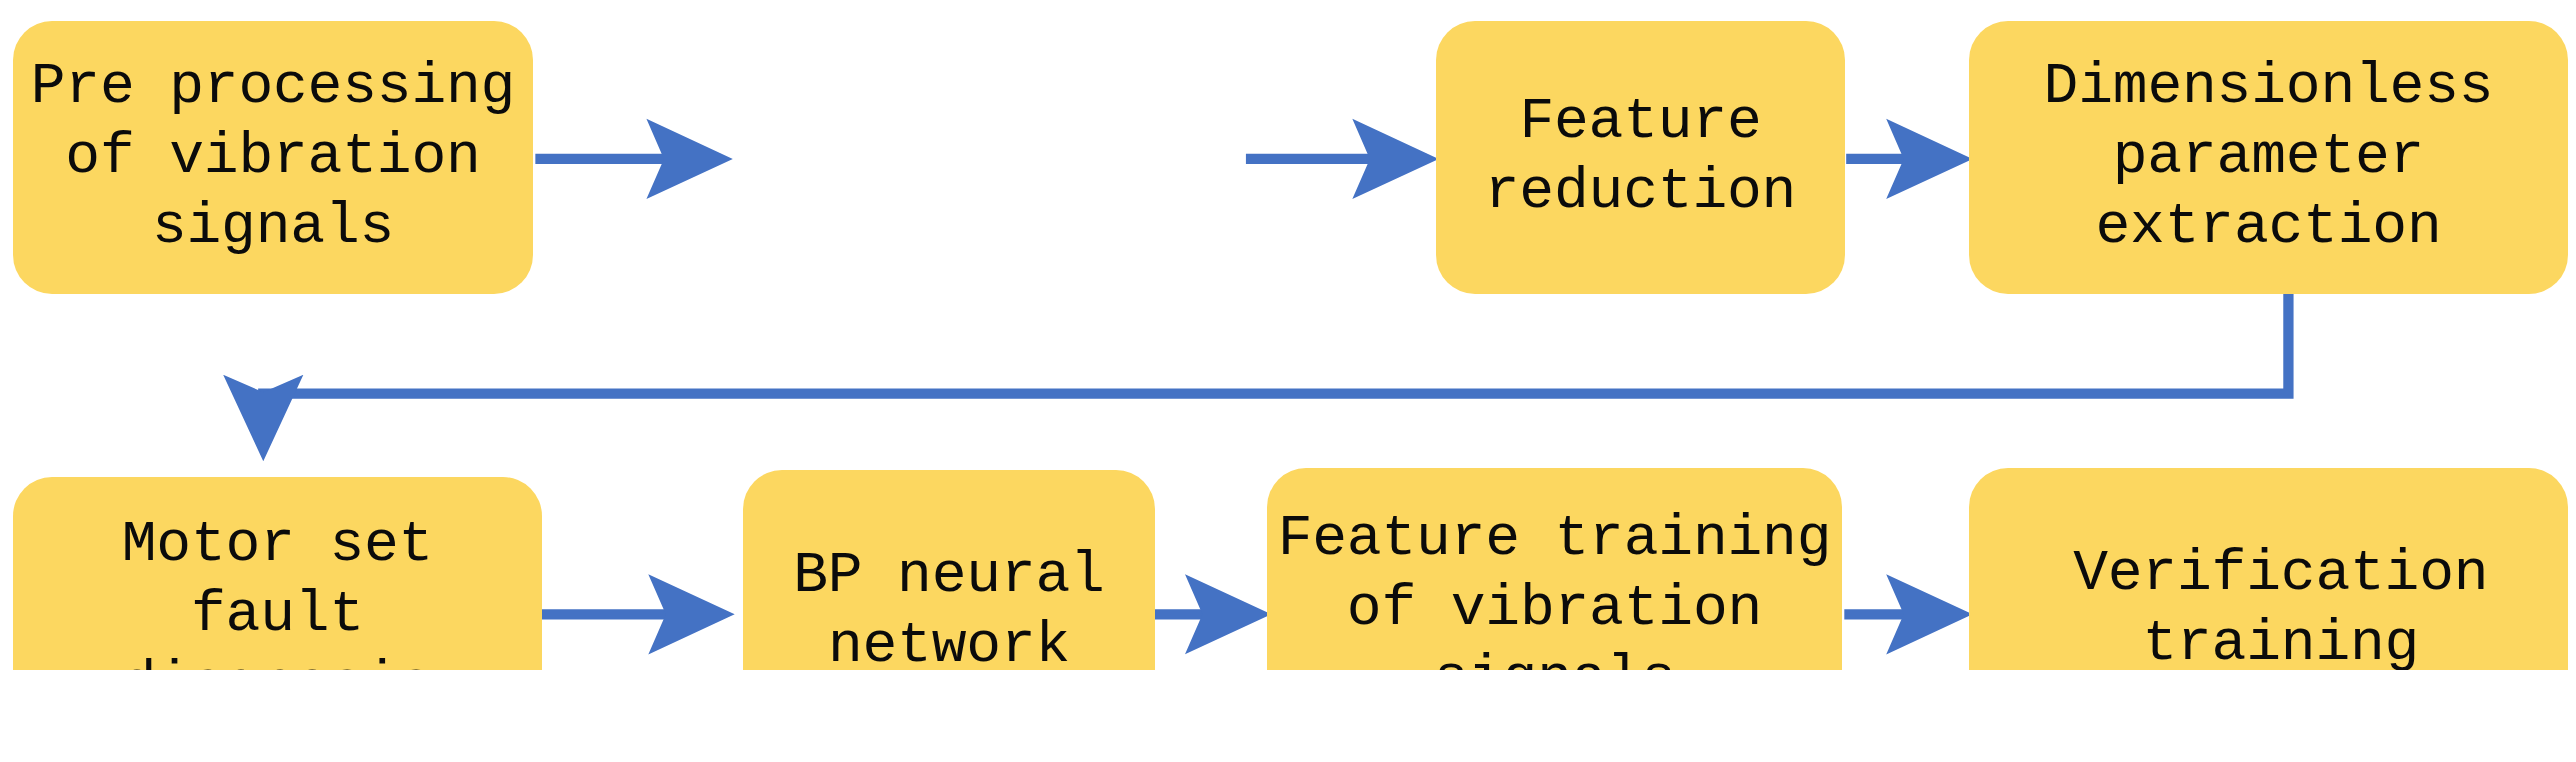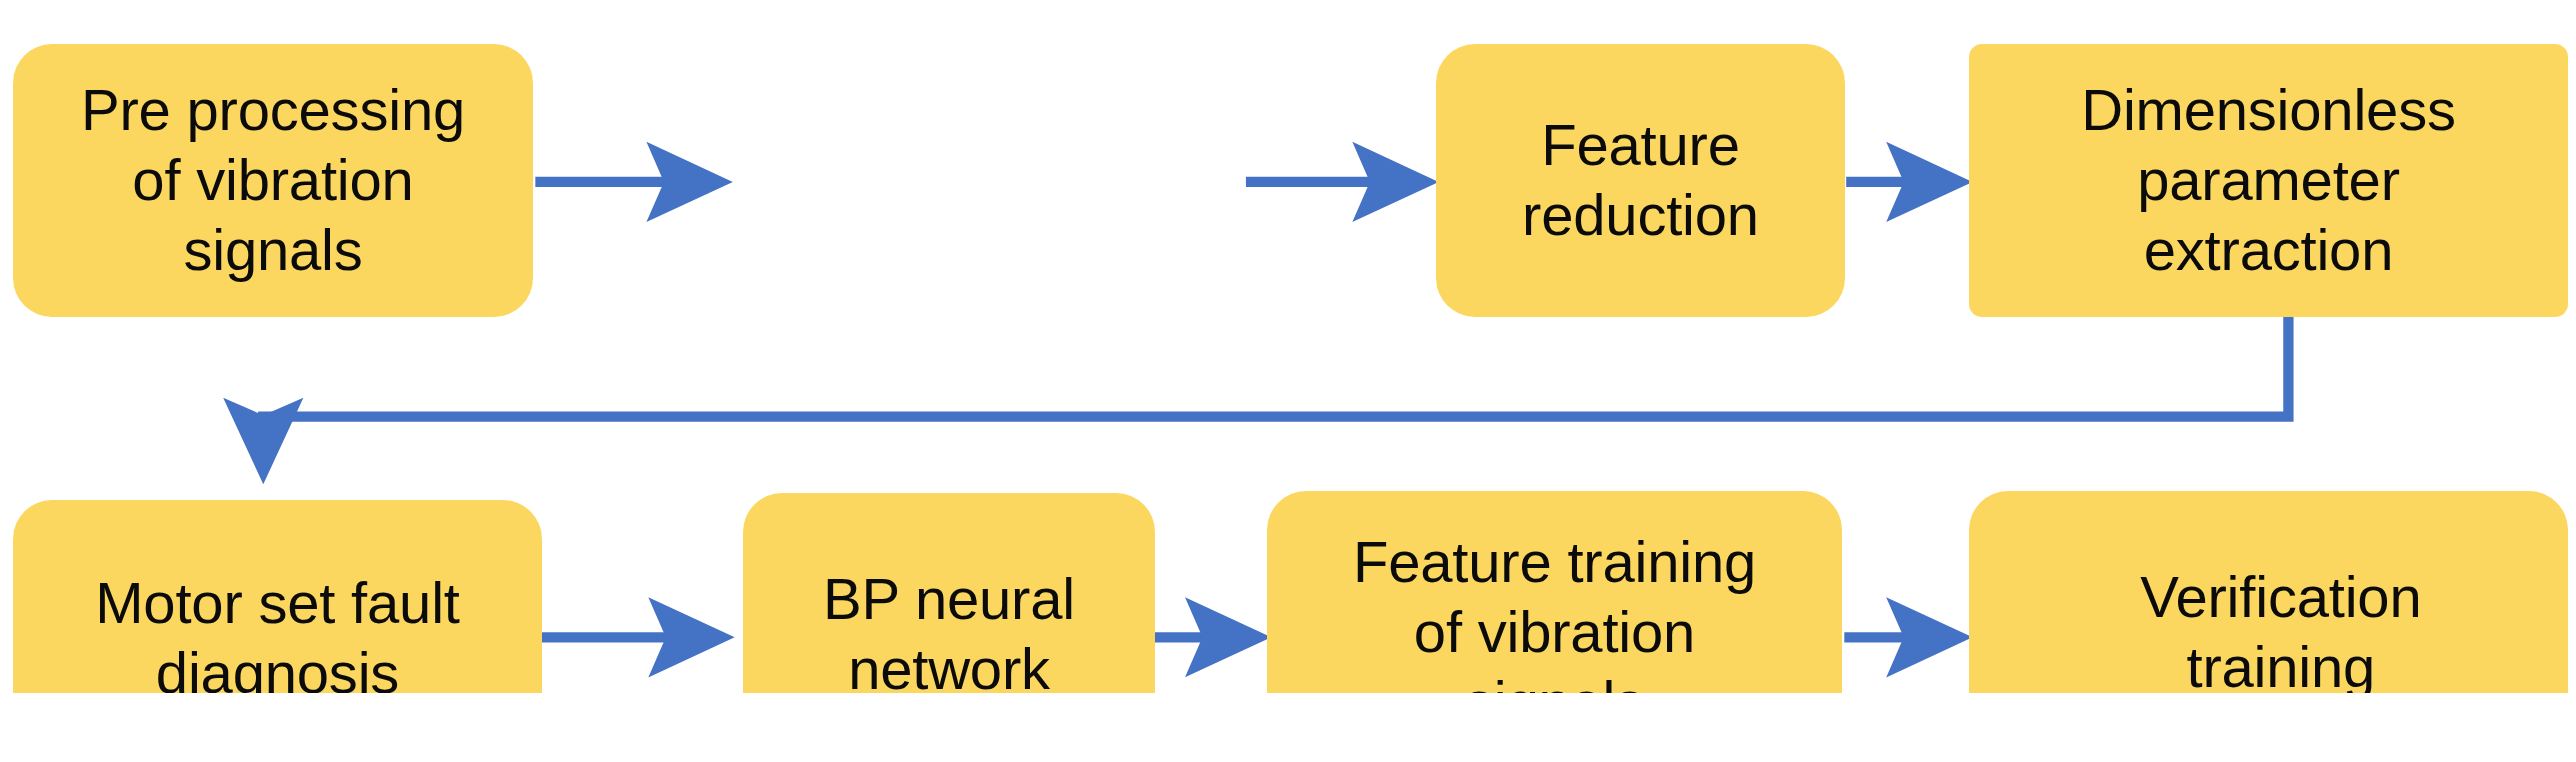--- a/index.html
+++ b/index.html
@@ -6,22 +6,21 @@
     margin: 0;
     padding: 0;
     background: #ffffff;
   }
   #canvas {
     position: relative;
     width: 2576px;
     height: 670px;
     background: #ffffff;
     overflow: hidden;
-    font-family: Liberation Sans, sans-serif;
-    margin-top: 23px;
+    font-family: Liberation Mono, monospace;
   }
   .node {
     position: absolute;
     box-sizing: border-box;
     background: #FCD760;
     border-radius: 39px;
     display: flex;
     align-items: center;
     justify-content: center;
     text-align: center;
@@ -78,21 +77,21 @@
 of vibration
 signals</span>
   </div>
 
 
   <div class="node" style="left:1436px; top:20.6px; width:409px; height:273px;">
     <span class="label">Feature
 reduction</span>
   </div>
 
-  <div class="node" style="left:1969px; top:20.6px; width:599px; height:273px;border-radius:13px;">
+  <div class="node" style="left:1969px; top:20.6px; width:599px; height:273px;">
     <span class="label">Dimensionless
 parameter
 extraction</span>
   </div>
 
   <div class="node" style="left:13px; top:477px; width:529px; height:276px;">
     <span class="label">Motor set fault
 diagnosis</span>
   </div>
 

